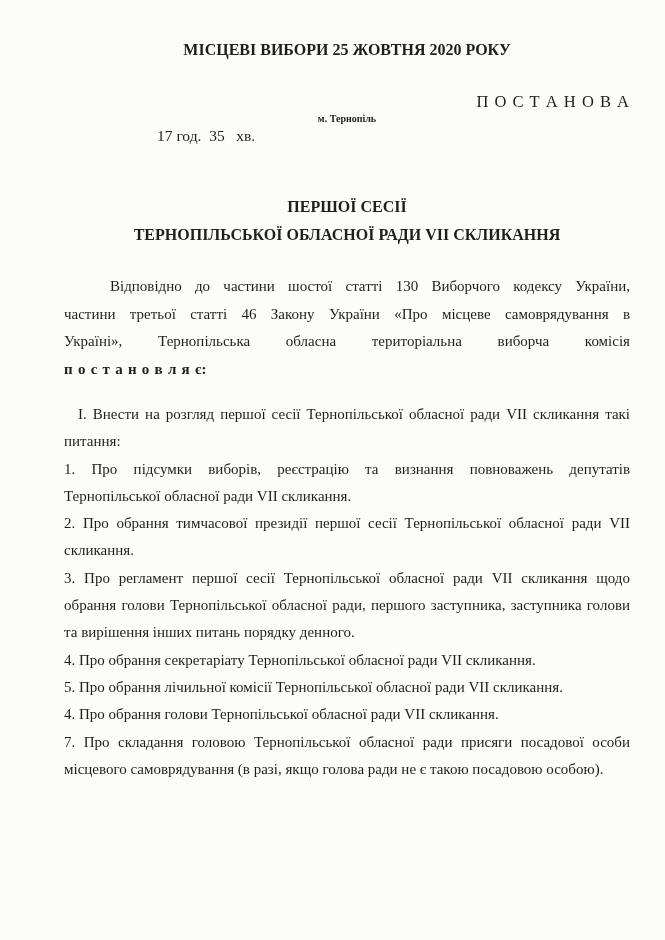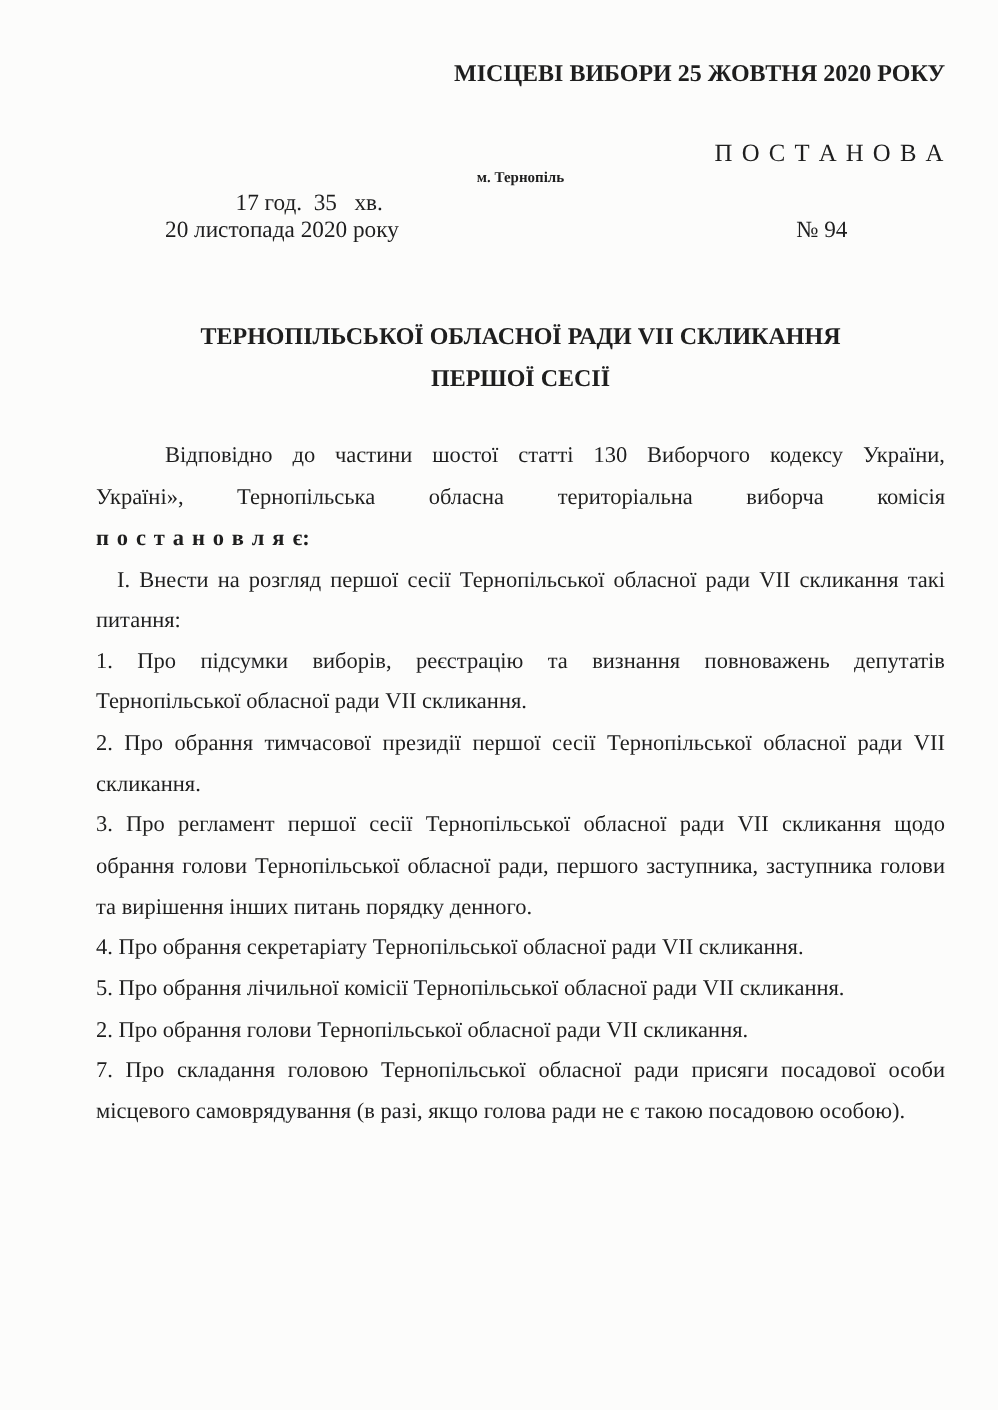--- a/index.html
+++ b/index.html
@@ -14,21 +14,21 @@
     font-family: "Liberation Serif", "DejaVu Serif", serif;
     overflow: hidden;
     box-sizing: border-box;
   }
 
   .doc {
     padding: 40px 35px 0 64px; 
   }
 
   .h-election {
-    text-align: right;
+    text-align: center;
     font-weight: bold;
     font-size: 16px;
     line-height: 19px;
   }
 
   .h-commission {
     margin-top: 24px;
     text-align: center;
     font-weight: bold;
     font-size: 15.5px;
@@ -86,21 +86,21 @@
     text-align-last: justify;
     -moz-text-align-last: justify;
   }
   .p-first { text-indent: 46px; }
   .p-resolves {
     font-weight: bold;
     word-spacing: 1.5px;
   }
 
   .body-text {
-    margin-top: 0;
+    margin-top: 18px;
     font-size: 15px;
     line-height: 27.3px;
   }
   .body-text p {
     margin: 0;
     text-align: justify;
   }
   .intro { text-indent: 14px; }
 </style>
 </head>
@@ -111,41 +111,38 @@
 
     <div class="h-election">МІСЦЕВІ ВИБОРИ 25 ЖОВТНЯ 2020 РОКУ</div>
 
 
     <div class="h-doctype">П О С Т А Н О В А</div>
 
     <div class="h-city">м. Тернопіль</div>
 
     <div class="h-time">17 год.  35   хв.</div>
 
-    <div class="h-daterow">
-      <span class="h-date">20 листопада 2020 року</span>
-      <span class="h-number">№ 94</span>
-    </div>
 
     <div class="title-block">
+      <div>ПЕРШОЇ СЕСІЇ</div>
       <div>ТЕРНОПІЛЬСЬКОЇ ОБЛАСНОЇ РАДИ VII СКЛИКАННЯ</div>
-      <div>ПЕРШОЇ СЕСІЇ</div>
     </div>
 
     <div class="preamble">
       <div class="p-line p-first">Відповідно до частини шостої статті 130 Виборчого кодексу України,</div>
+      <div class="p-line">частини третьої статті 46 Закону України «Про місцеве самоврядування в</div>
       <div class="p-line">Україні», Тернопільська обласна територіальна виборча комісія</div>
       <div class="p-resolves">п о с т а н о в л я є:</div>
     </div>
 
     <div class="body-text">
       <p class="intro">І. Внести на розгляд першої сесії Тернопільської обласної ради VII скликання такі питання:</p>
       <p>1. Про підсумки виборів, реєстрацію та визнання повноважень депутатів Тернопільської обласної ради VII скликання.</p>
       <p>2. Про обрання тимчасової президії першої сесії Тернопільської обласної ради VII скликання.</p>
       <p>3. Про регламент першої сесії Тернопільської обласної ради VII скликання щодо обрання голови Тернопільської обласної ради, першого заступника, заступника голови та вирішення інших питань порядку денного.</p>
       <p>4. Про обрання секретаріату Тернопільської обласної ради VII скликання.</p>
       <p>5. Про обрання лічильної комісії Тернопільської обласної ради VII скликання.</p>
-      <p>2. Про обрання голови Тернопільської обласної ради VII скликання.</p>
+      <p>4. Про обрання голови Тернопільської обласної ради VII скликання.</p>
       <p>7. Про складання головою Тернопільської обласної ради присяги посадової особи місцевого самоврядування (в разі, якщо голова ради не є такою посадовою особою).</p>
     </div>
 
   </div>
 </div>
 
 </body></html>

